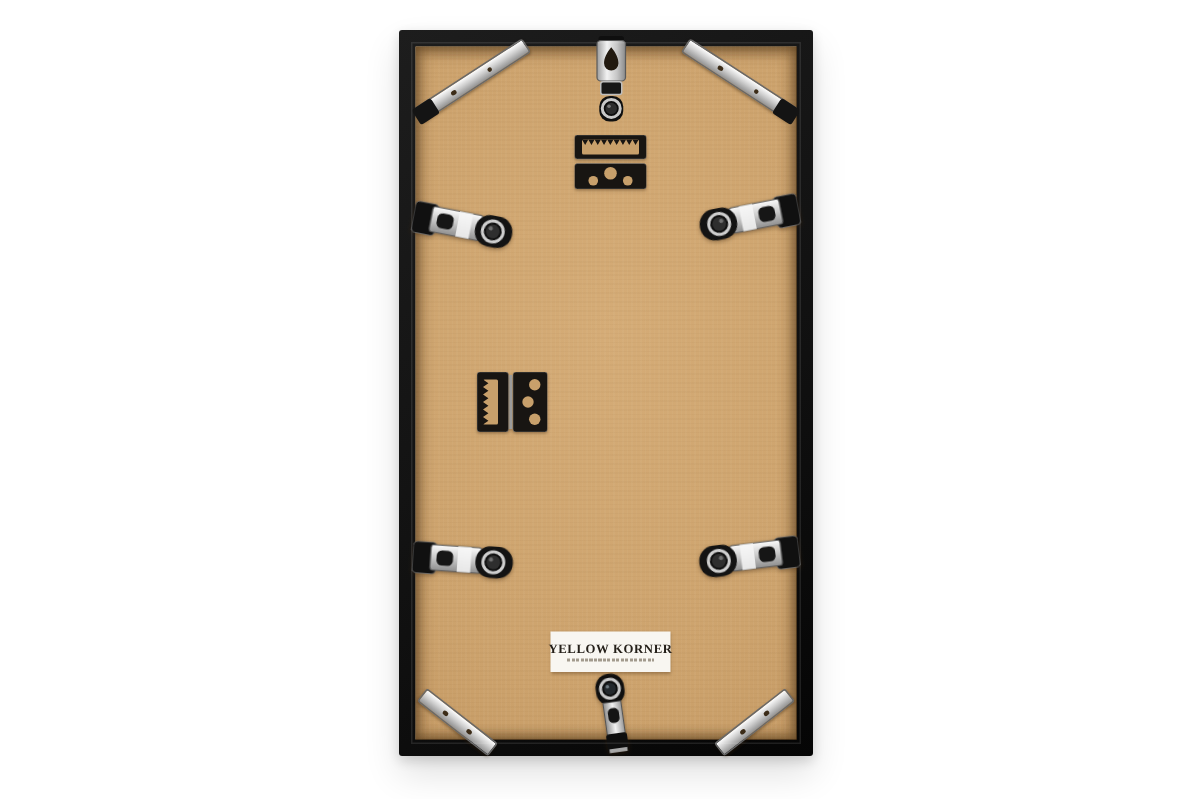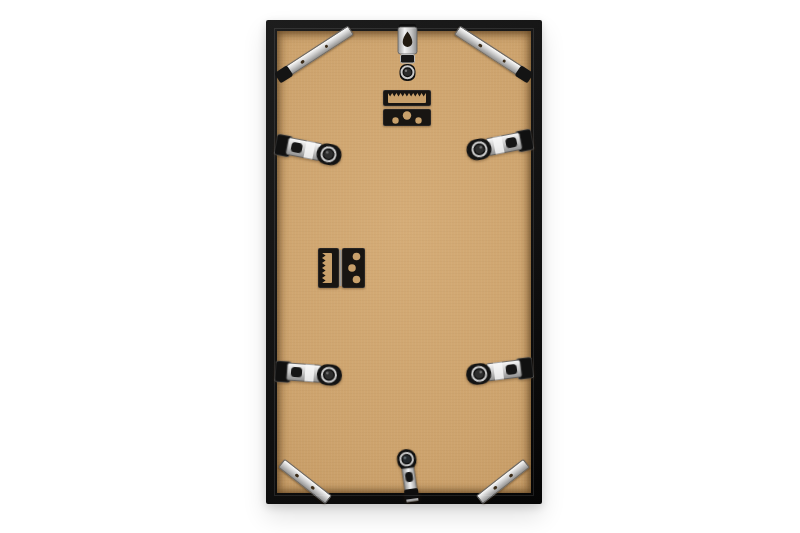--- a/index.html
+++ b/index.html
@@ -174,14 +174,18 @@
       <circle cx="13" cy="10" r="7.8" fill="#0c0c0c"></circle>
       <circle cx="13" cy="10" r="6.3" fill="none" stroke="#c9c9c9" stroke-width="2"></circle>
       <circle cx="13" cy="10" r="4" fill="#23282c"></circle>
       <circle cx="11.5" cy="8.5" r="1.2" fill="#6f7a80"></circle>
       <rect x="7" y="19" width="12" height="22" fill="url(#gmv)" stroke="#555555" stroke-width=".7"></rect>
       <rect x="9.3" y="23" width="7.4" height="10" rx="3.2" fill="#141414"></rect>
       <rect x="6" y="40" width="14" height="12" rx="2" fill="#0e0e0e"></rect>
       <rect x="7" y="50" width="12" height="2.6" fill="#cfcfcf" opacity=".8"></rect>
     </svg>
 
+    <div class="label">
+      <span class="brand">YELLOW KORNER</span>
+      <span class="tagline"></span>
+    </div>
   </div>
 </div>
 
 </body></html>

